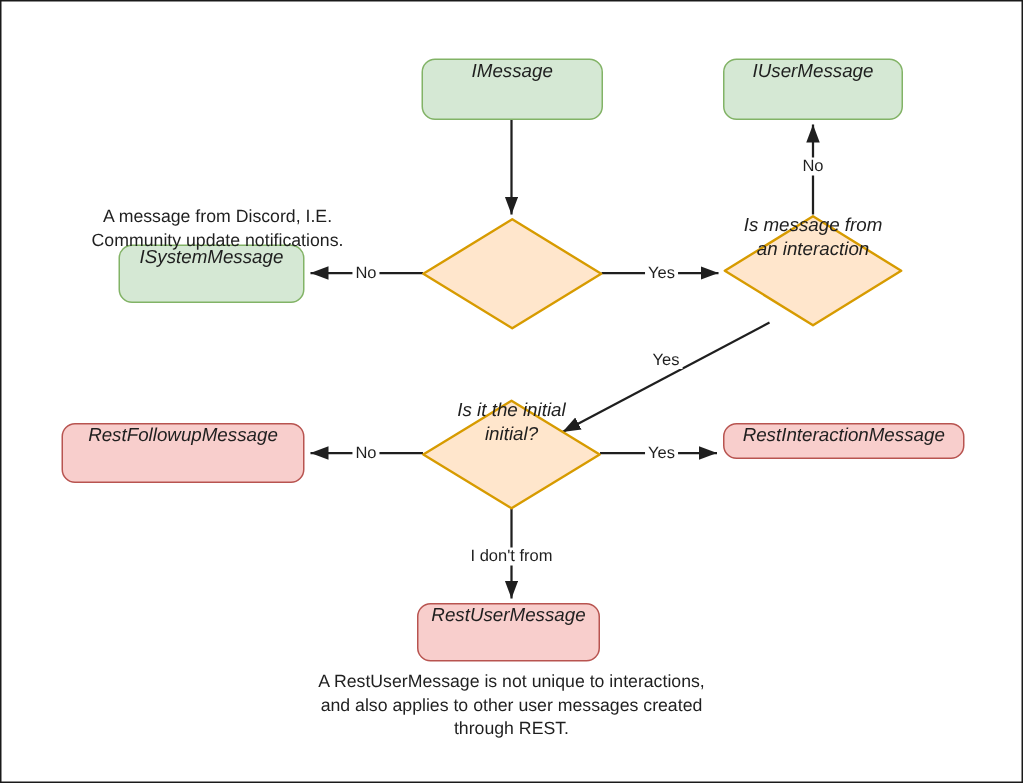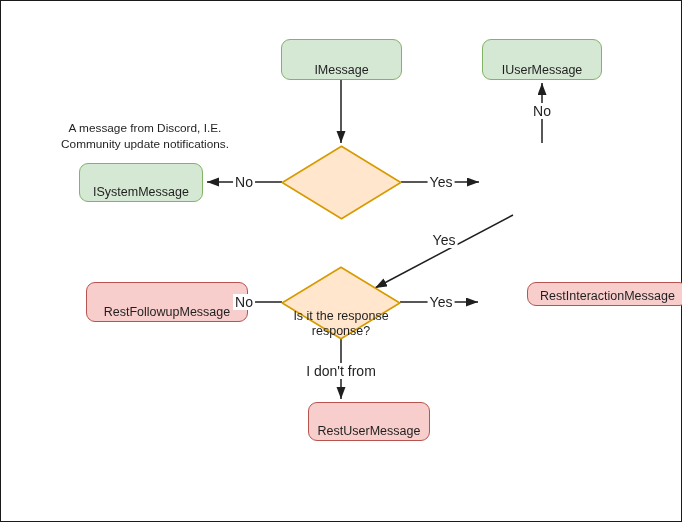--- a/index.html
+++ b/index.html
@@ -3,31 +3,31 @@
 <meta charset="utf-8">
 <style>
   html,body{margin:0;padding:0;background:#ffffff;}
   body{width:682px;height:522px;overflow:hidden;
        font-family:"Liberation Sans","DejaVu Sans",sans-serif;}
   #canvas{position:relative;width:682px;height:522px;
           box-sizing:border-box;border:1.5px solid #1a1a1a;background:#ffffff;}
   #edges{position:absolute;left:0;top:0;width:682px;height:522px;}
 
   .node{position:absolute;box-sizing:border-box;display:flex;
-        align-items:flex-end;justify-content:center;text-align:center;
-        font-size:12.5px;color:#1f1f1f;line-height:1.25;}
+        align-items:flex-start;justify-content:center;text-align:center;
+        font-size:12.5px;color:#1f1f1f;line-height:1.25;font-style:italic;}
   .box{border-radius:9px;border-width:1.4px;border-style:solid;}
   .green{background:#d5e8d4;border-color:#82b366;}
-  .red{background:#f8cecc;border-color:#b85450;margin-left:45px;}
+  .red{background:#f8cecc;border-color:#b85450;}
 
   .diamond{background:transparent;border:none;}
   .diamond .dlabel{position:relative;z-index:2;padding:0 6px;}
   .diamond svg{position:absolute;left:0;top:0;width:100%;height:100%;z-index:1;}
 
-  .edge-label{position:absolute;font-size:14px;color:#1f1f1f;
+  .edge-label{position:absolute;font-size:11px;color:#1f1f1f;
               background:#ffffff;padding:0 2px;white-space:nowrap;
               transform:translate(-50%,-50%);}
   .note{position:absolute;font-size:11.8px;color:#1f1f1f;
         line-height:1.33;text-align:center;white-space:pre-line;
         transform:translateX(-50%);}
 </style>
 </head>
 <body>
 
 <div id="canvas">
@@ -61,45 +61,54 @@
   <div class="node box green" style="left:78px;top:162px;width:124px;height:39px;">
     <span>ISystemMessage</span>
   </div>
 
   <div class="node diamond" style="left:280px;top:144px;width:121px;height:75px;">
     <svg viewBox="0 0 121 75" preserveAspectRatio="none">
       <polygon points="60.5,1.2 119.8,37.5 60.5,73.8 1.2,37.5" fill="#ffe6cc" stroke="#d79b00" stroke-width="1.6" stroke-linejoin="round"></polygon>
     </svg>
   </div>
 
+  <div class="node diamond" style="left:481px;top:142px;width:120px;height:75px;">
+    <svg viewBox="0 0 120 75" preserveAspectRatio="none">
+      <polygon points="60,1.2 118.8,37.5 60,73.8 1.2,37.5" fill="#ffe6cc" stroke="#d79b00" stroke-width="1.6" stroke-linejoin="round"></polygon>
+    </svg>
+    <span class="dlabel">Is message from an interaction</span>
+  </div>
 
   <div class="node diamond" style="left:280px;top:265px;width:120px;height:74px;">
     <svg viewBox="0 0 120 74" preserveAspectRatio="none">
       <polygon points="60,1.2 118.8,37 60,72.8 1.2,37" fill="#ffe6cc" stroke="#d79b00" stroke-width="1.6" stroke-linejoin="round"></polygon>
     </svg>
-    <span class="dlabel">Is it the response response?</span>
+    <span class="dlabel">Is it the initial initial?</span>
   </div>
 
   <div class="node box red" style="left:40px;top:281px;width:162px;height:40px;">
     <span>RestFollowupMessage</span>
   </div>
 
   <div class="node box red" style="left:481px;top:281px;width:161px;height:24px;">
     <span>RestInteractionMessage</span>
   </div>
 
-  <div class="node box red" style="left:262px;top:401px;width:122px;height:39px;">
+  <div class="node box red" style="left:277px;top:401px;width:122px;height:39px;">
     <span>RestUserMessage</span>
   </div>
 
   <div class="edge-label" style="left:243px;top:181px;">No</div>
   <div class="edge-label" style="left:440px;top:181px;">Yes</div>
   <div class="edge-label" style="left:541px;top:110px;">No</div>
   <div class="edge-label" style="left:443px;top:239px;">Yes</div>
   <div class="edge-label" style="left:243px;top:301px;">No</div>
   <div class="edge-label" style="left:440px;top:301px;">Yes</div>
   <div class="edge-label" style="left:340px;top:370px;">I don't from</div>
 
-  <div class="note" style="left:144px;top:120px;width:240px;">A message from Discord, I.E.
+  <div class="note" style="left:144px;top:136px;width:240px;">A message from Discord, I.E.
 Community update notifications.</div>
 
+  <div class="note" style="left:340px;top:446px;width:300px;">A RestUserMessage is not unique to interactions,
+and also applies to other user messages created
+through REST.</div>
 
 </div>
 
 </body></html>

